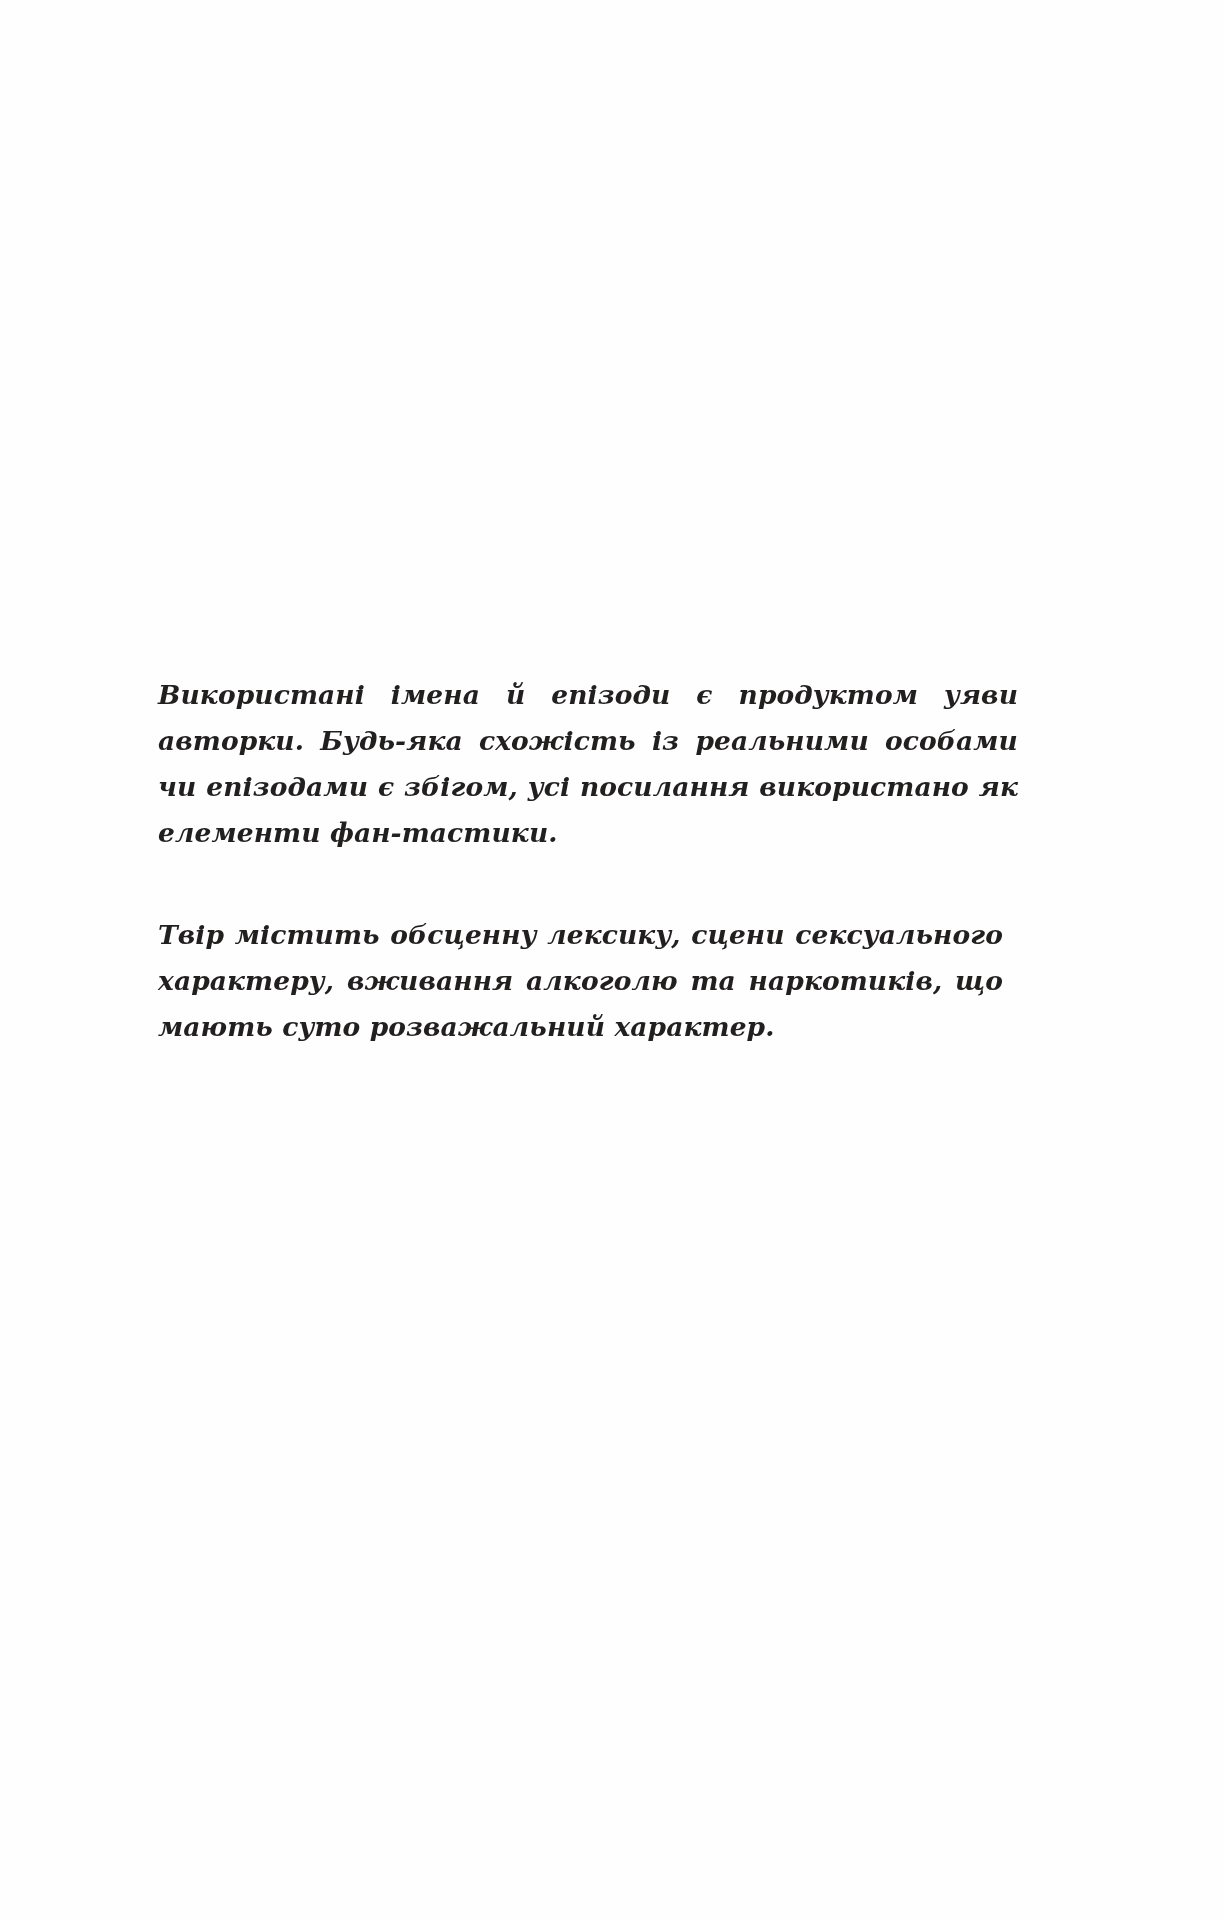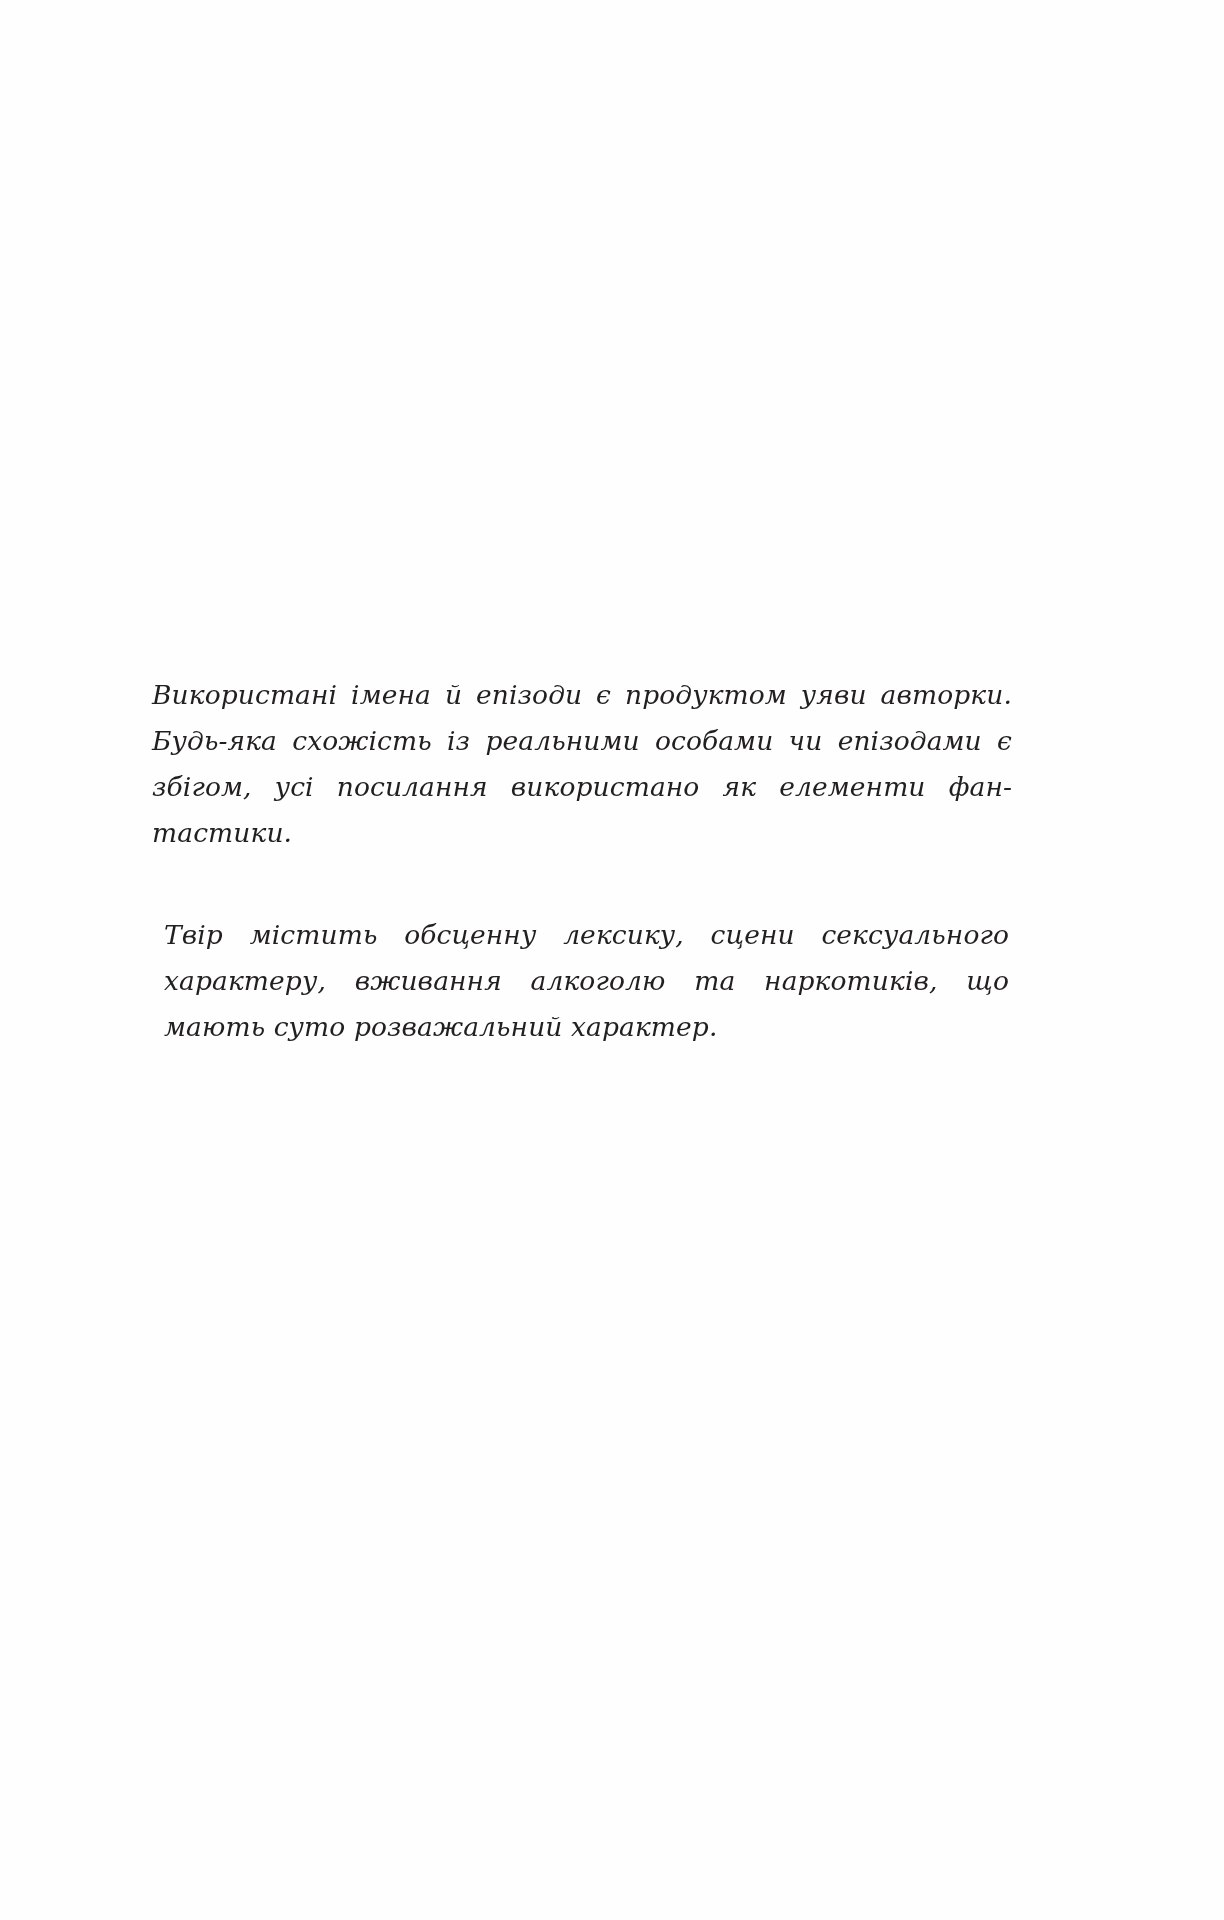--- a/index.html
+++ b/index.html
@@ -16,39 +16,39 @@
   .page {
     position: relative;
     width: 1224px;
     height: 1920px;
     background: #fefefe;
     box-sizing: border-box;
     overflow: hidden;
   }
   .text-block {
     position: absolute;
-    left: 152px;
+    left: 158px;
     top: 672px;
     width: 860px;
+    font-weight: bold;
   }
   .disclaimer-paragraph {
     font-family: "DejaVu Serif", "Liberation Serif", serif;
     font-style: italic;
     font-size: 26.5px;
     line-height: 46px;
     color: #221f1f;
     text-align: justify;
     text-justify: inter-word;
     margin: 0 0 56px 0;
     letter-spacing: 0.1px;
     hyphens: manual;
   }
   .disclaimer-paragraph:last-child {
     margin-bottom: 0;
-    margin-left: 12px;
   }
   .p-second {
     text-align: justify;
     width: 845px;
   }
 </style>
 </head>
 <body>
 
 <div class="page">

